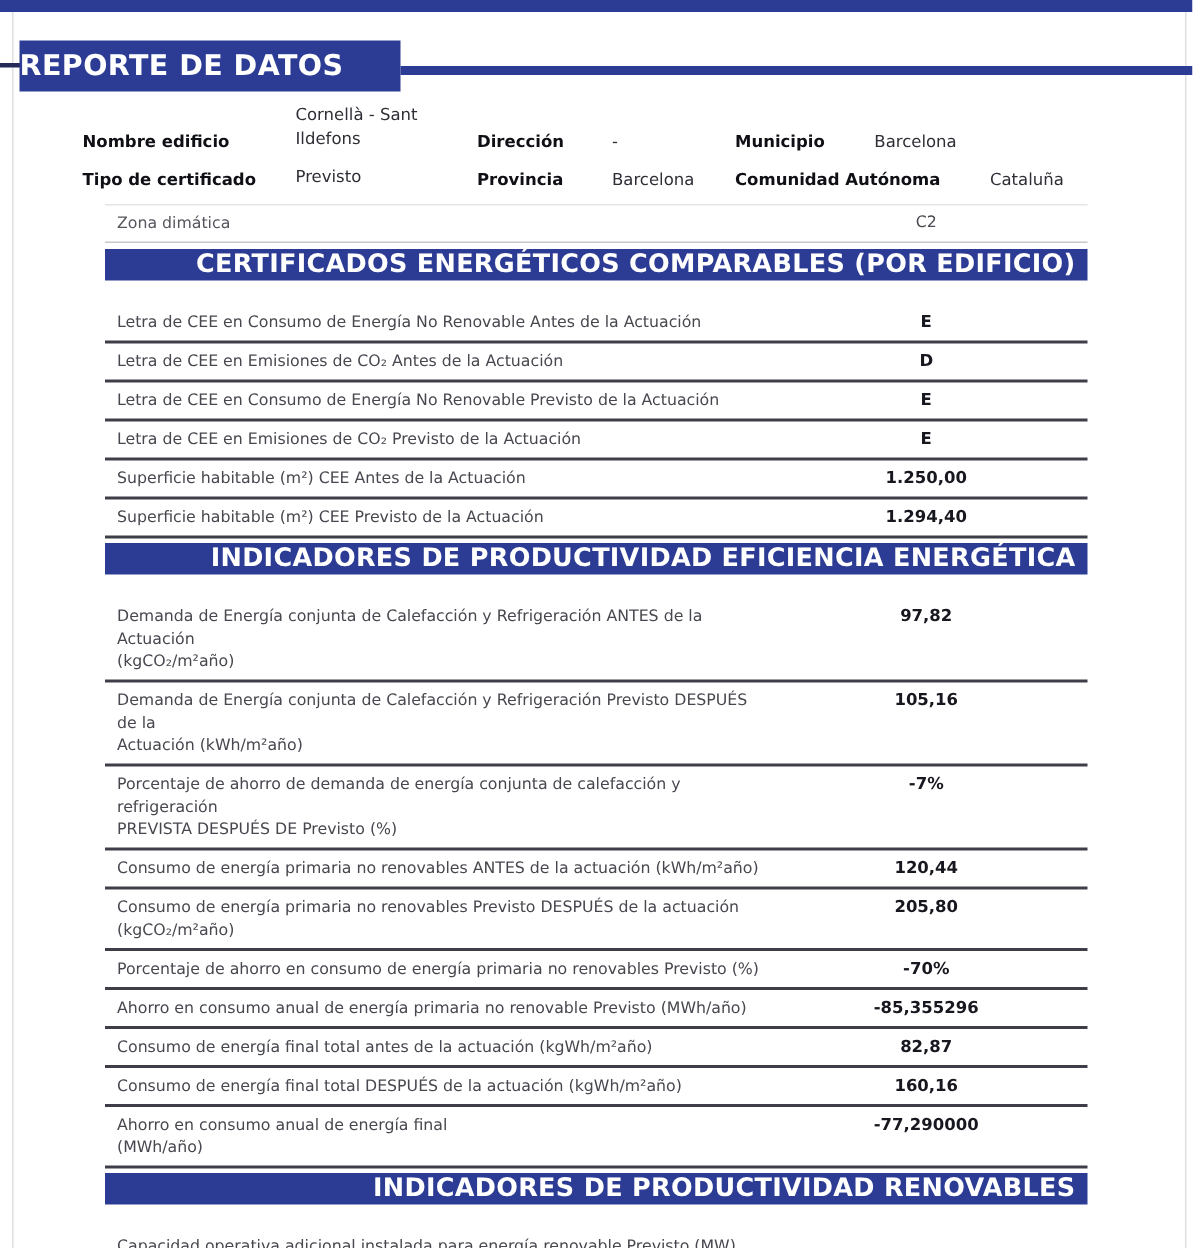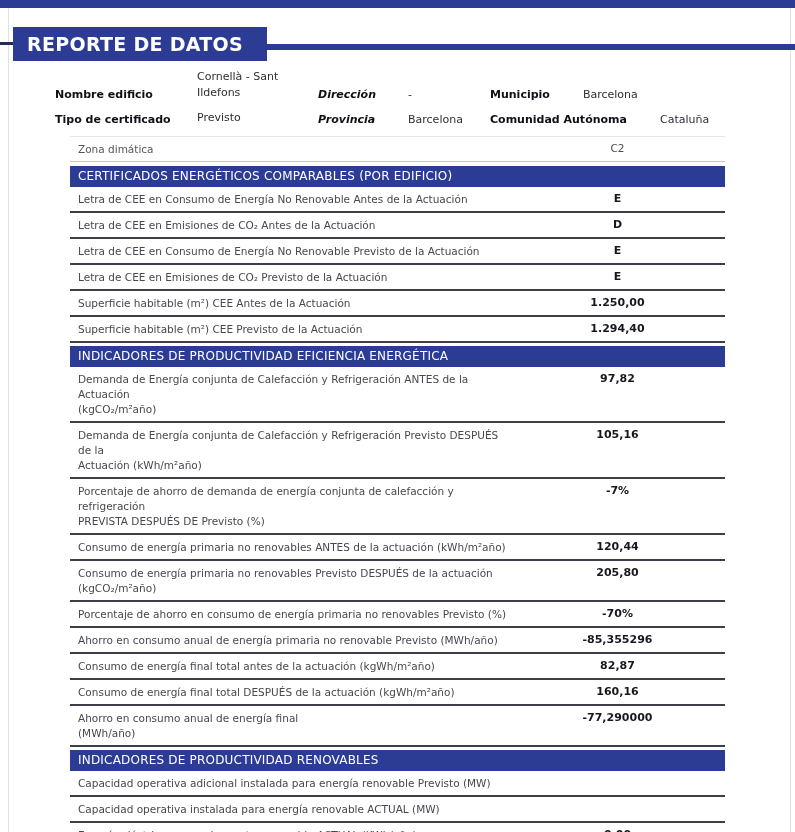--- a/index.html
+++ b/index.html
@@ -21,53 +21,53 @@
   .vline.right{left:790px;}
 
   .topbar{height:8px;background:var(--accent);}
 
   .titlewrap{position:relative;height:34px;margin-top:19px;}
   .rule-left{position:absolute;left:0;top:15px;width:14px;height:3px;background:#232b58;}
   .titlebox{
     position:absolute;left:13px;top:0;width:254px;height:34px;margin:0;
     background:var(--accent);color:#ffffff;
     font-size:19px;font-weight:bold;line-height:34px;letter-spacing:.3px;
-    padding-left:14px;box-sizing:border-box;white-space:nowrap;
+    padding-left:0;box-sizing:border-box;white-space:nowrap;
   }
   .rule-right{position:absolute;left:267px;right:0;top:17px;height:6px;background:var(--accent);}
 
   .hinfo{margin:8px 0 0 55px;font-size:11px;color:#2e2e36;}
   .hrow{display:flex;align-items:flex-end;margin-bottom:9px;}
   .hl{font-weight:bold;color:#0f0f16;white-space:nowrap;}
   .c1{width:142px;}
   .v1{width:121px;line-height:16px;}
-  .c2{width:90px;font-style:italic;}
+  .c2{width:90px;}
   .v2{width:82px;}
   .c3{margin-right:33px;text-align:center;}
 
   .table{margin:10px 0 0 70px;width:655px;font-size:10.5px;}
   .row{display:flex;align-items:flex-start;padding:5px 0 4px;}
   .row .label{
     flex:1;padding-left:8px;max-width:478px;
     color:var(--label);line-height:15px;white-space:pre-line;
   }
   .row .value{
     width:215px;text-align:center;font-weight:bold;
     font-size:11px;color:var(--value);line-height:13px;
   }
   .zona{border-top:1px solid #e6e6ea;border-bottom:1px solid #c6c6cc;margin-bottom:4px;padding:5px 0 4px;}
   .zona .label{color:#55555e;}
   .zona .value{font-weight:normal;font-size:10.5px;color:#4a4a52;}
 
   .section-bar{
-    background:var(--accent);color:#ffffff;font-weight:normal;
-    font-size:12px;line-height:13px;letter-spacing:.2px;
-    padding:4px 8px;margin-top:3px;
-  }
-  .section-rows{border-bottom:2px solid var(--line);}
+    background:var(--accent);color:#ffffff;font-weight:bold;
+    font-size:17px;line-height:13px;letter-spacing:.2px;
+    padding:4px 8px;margin-top:3px;text-align:right;
+  }
+  .section-rows{border-bottom:2px solid var(--line);margin-top:16px;}
   .section-rows .row + .row{border-top:2px solid var(--line);}
 </style>
 </head>
 <body>
 
 <div class="vline left"></div>
 <div class="vline right"></div>
 
 <div class="topbar"></div>
 

